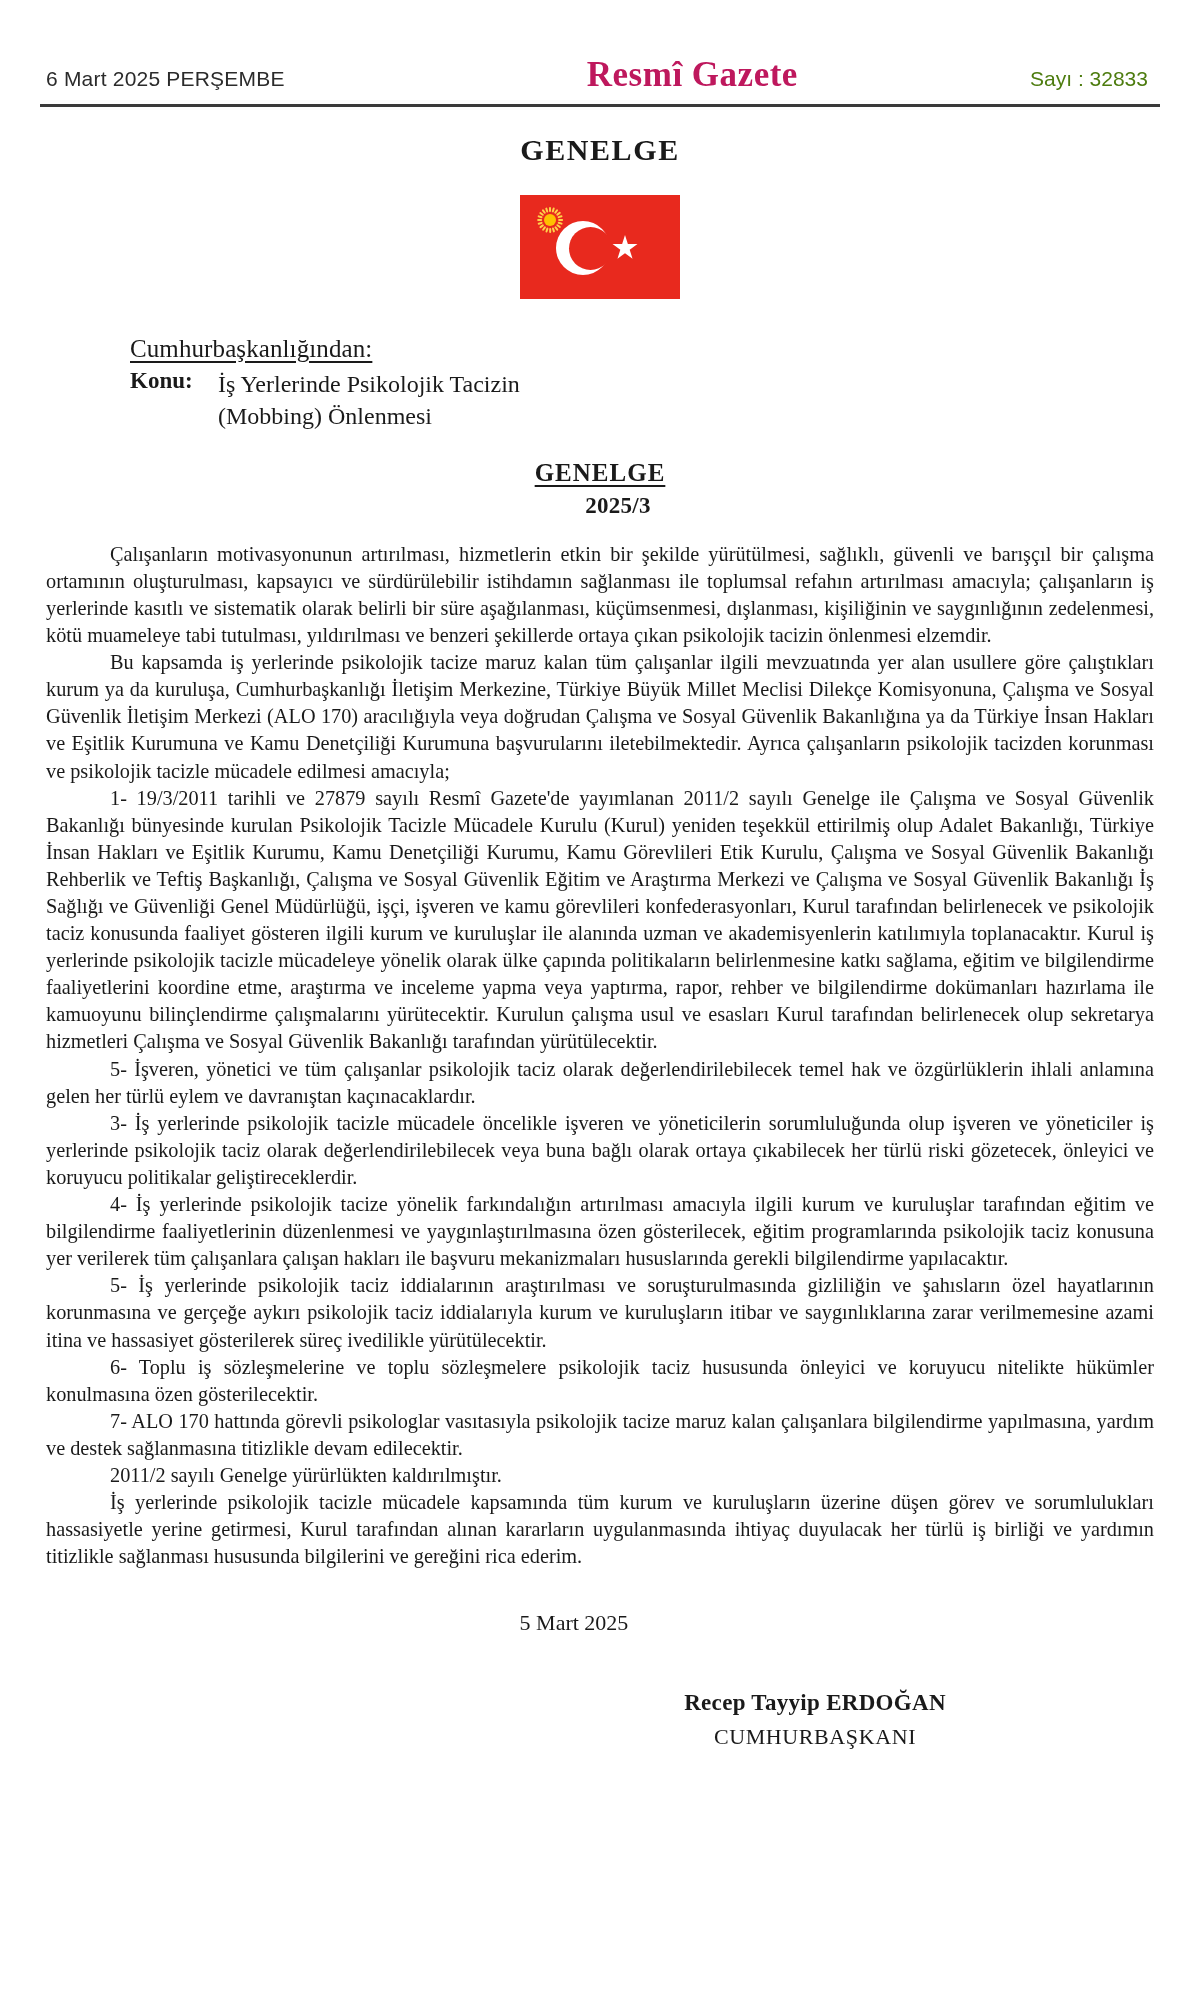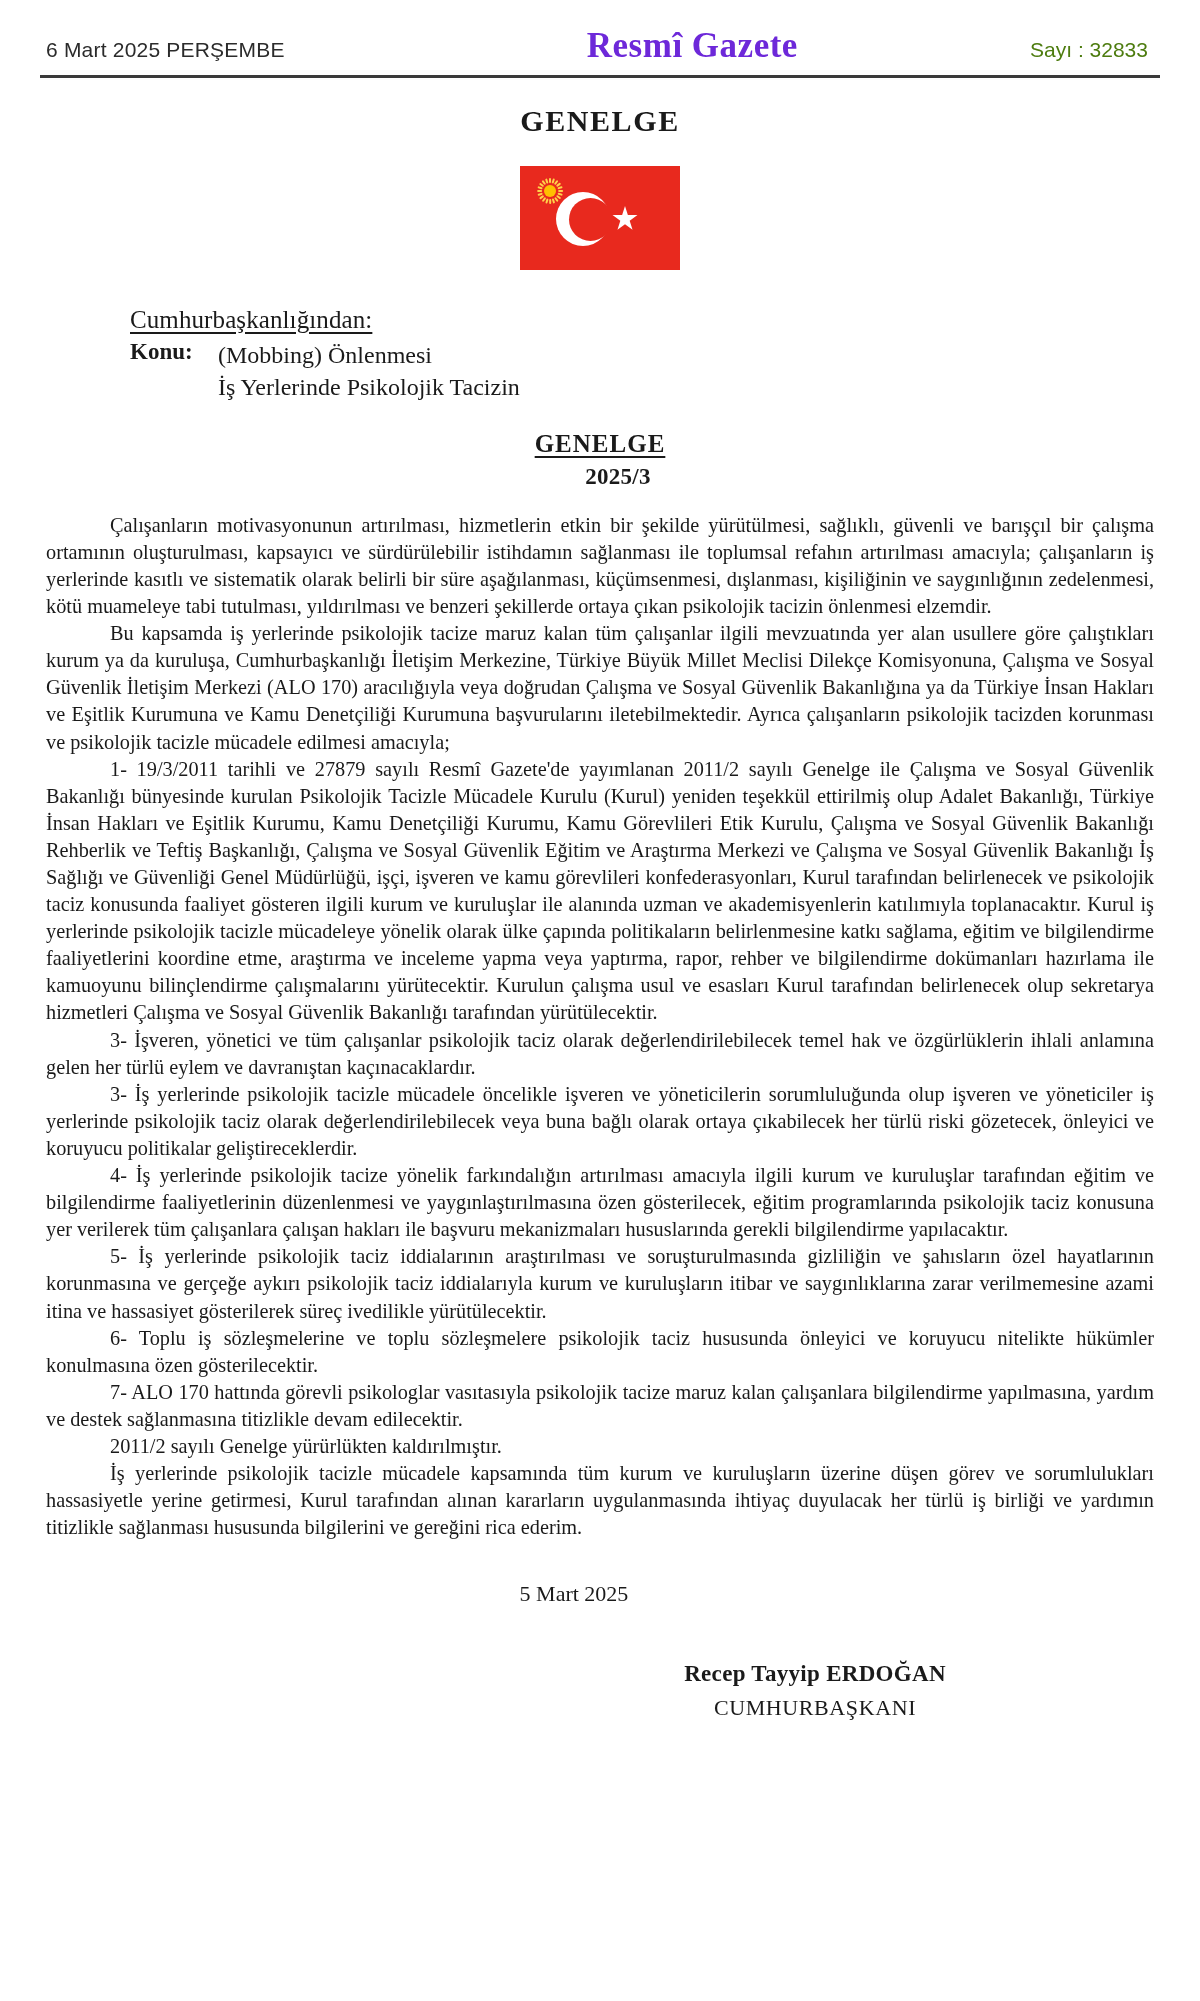--- a/index.html
+++ b/index.html
@@ -37,24 +37,25 @@
     font-family: "Liberation Sans", "DejaVu Sans", sans-serif;
     font-size: 21px;
     letter-spacing: 0.2px;
     color: #2b2b2b;
     white-space: nowrap;
   }
   .masthead-title {
     font-family: "Liberation Serif", "DejaVu Serif", serif;
     font-size: 35px;
     font-weight: bold;
-    color: #6d28d9;
+    color: #be185d;
     letter-spacing: 0.5px;
     white-space: nowrap;
     margin-left: 70px;
+    margin-top: 29px;
   }
   .masthead-issue {
     font-family: "Liberation Sans", "DejaVu Sans", sans-serif;
     font-size: 21px;
     color: #4d7c0f;
     white-space: nowrap;
   }
   .masthead-rule {
     margin: 9px 40px 0 40px;
     border: 0;
@@ -262,36 +263,36 @@
       <div class="crescent-cut"></div>
       <div class="star"></div>
     </div>
   </div>
 
   <div class="issuer-block">
     <div class="issuer-from">Cumhurbaşkanlığından:</div>
     <div class="subject-row">
       <div class="subject-label">Konu:</div>
       <div class="subject-value">
+        <div>İş Yerlerinde Psikolojik Tacizin</div>
         <div>(Mobbing) Önlenmesi</div>
-        <div>İş Yerlerinde Psikolojik Tacizin</div>
       </div>
     </div>
   </div>
 
   <div class="circ-title">
     <div class="word">GENELGE</div>
     <div class="num">2025/3</div>
   </div>
 
   <div class="body-text">
     <p>Çalışanların motivasyonunun artırılması, hizmetlerin etkin bir şekilde yürütülmesi, sağlıklı, güvenli ve barışçıl bir çalışma ortamının oluşturulması, kapsayıcı ve sürdürülebilir istihdamın sağlanması ile toplumsal refahın artırılması amacıyla; çalışanların iş yerlerinde kasıtlı ve sistematik olarak belirli bir süre aşağılanması, küçümsenmesi, dışlanması, kişiliğinin ve saygınlığının zedelenmesi, kötü muameleye tabi tutulması, yıldırılması ve benzeri şekillerde ortaya çıkan psikolojik tacizin önlenmesi elzemdir.</p>
     <p>Bu kapsamda iş yerlerinde psikolojik tacize maruz kalan tüm çalışanlar ilgili mevzuatında yer alan usullere göre çalıştıkları kurum ya da kuruluşa, Cumhurbaşkanlığı İletişim Merkezine, Türkiye Büyük Millet Meclisi Dilekçe Komisyonuna, Çalışma ve Sosyal Güvenlik İletişim Merkezi (ALO 170) aracılığıyla veya doğrudan Çalışma ve Sosyal Güvenlik Bakanlığına ya da Türkiye İnsan Hakları ve Eşitlik Kurumuna ve Kamu Denetçiliği Kurumuna başvurularını iletebilmektedir. Ayrıca çalışanların psikolojik tacizden korunması ve psikolojik tacizle mücadele edilmesi amacıyla;</p>
     <p>1- 19/3/2011 tarihli ve 27879 sayılı Resmî Gazete'de yayımlanan 2011/2 sayılı Genelge ile Çalışma ve Sosyal Güvenlik Bakanlığı bünyesinde kurulan Psikolojik Tacizle Mücadele Kurulu (Kurul) yeniden teşekkül ettirilmiş olup Adalet Bakanlığı, Türkiye İnsan Hakları ve Eşitlik Kurumu, Kamu Denetçiliği Kurumu, Kamu Görevlileri Etik Kurulu, Çalışma ve Sosyal Güvenlik Bakanlığı Rehberlik ve Teftiş Başkanlığı, Çalışma ve Sosyal Güvenlik Eğitim ve Araştırma Merkezi ve Çalışma ve Sosyal Güvenlik Bakanlığı İş Sağlığı ve Güvenliği Genel Müdürlüğü, işçi, işveren ve kamu görevlileri konfederasyonları, Kurul tarafından belirlenecek ve psikolojik taciz konusunda faaliyet gösteren ilgili kurum ve kuruluşlar ile alanında uzman ve akademisyenlerin katılımıyla toplanacaktır. Kurul iş yerlerinde psikolojik tacizle mücadeleye yönelik olarak ülke çapında politikaların belirlenmesine katkı sağlama, eğitim ve bilgilendirme faaliyetlerini koordine etme, araştırma ve inceleme yapma veya yaptırma, rapor, rehber ve bilgilendirme dokümanları hazırlama ile kamuoyunu bilinçlendirme çalışmalarını yürütecektir. Kurulun çalışma usul ve esasları Kurul tarafından belirlenecek olup sekretarya hizmetleri Çalışma ve Sosyal Güvenlik Bakanlığı tarafından yürütülecektir.</p>
-    <p>3- İşveren, yönetici ve tüm çalışanlar psikolojik taciz olarak değerlendirilebilecek temel hak ve özgürlüklerin ihlali anlamına gelen her türlü eylem ve davranıştan kaçınacaklardır.</p>
+    <p>5- İşveren, yönetici ve tüm çalışanlar psikolojik taciz olarak değerlendirilebilecek temel hak ve özgürlüklerin ihlali anlamına gelen her türlü eylem ve davranıştan kaçınacaklardır.</p>
     <p>3- İş yerlerinde psikolojik tacizle mücadele öncelikle işveren ve yöneticilerin sorumluluğunda olup işveren ve yöneticiler iş yerlerinde psikolojik taciz olarak değerlendirilebilecek veya buna bağlı olarak ortaya çıkabilecek her türlü riski gözetecek, önleyici ve koruyucu politikalar geliştireceklerdir.</p>
     <p>4- İş yerlerinde psikolojik tacize yönelik farkındalığın artırılması amacıyla ilgili kurum ve kuruluşlar tarafından eğitim ve bilgilendirme faaliyetlerinin düzenlenmesi ve yaygınlaştırılmasına özen gösterilecek, eğitim programlarında psikolojik taciz konusuna yer verilerek tüm çalışanlara çalışan hakları ile başvuru mekanizmaları hususlarında gerekli bilgilendirme yapılacaktır.</p>
     <p>5- İş yerlerinde psikolojik taciz iddialarının araştırılması ve soruşturulmasında gizliliğin ve şahısların özel hayatlarının korunmasına ve gerçeğe aykırı psikolojik taciz iddialarıyla kurum ve kuruluşların itibar ve saygınlıklarına zarar verilmemesine azami itina ve hassasiyet gösterilerek süreç ivedilikle yürütülecektir.</p>
     <p>6- Toplu iş sözleşmelerine ve toplu sözleşmelere psikolojik taciz hususunda önleyici ve koruyucu nitelikte hükümler konulmasına özen gösterilecektir.</p>
     <p>7- ALO 170 hattında görevli psikologlar vasıtasıyla psikolojik tacize maruz kalan çalışanlara bilgilendirme yapılmasına, yardım ve destek sağlanmasına titizlikle devam edilecektir.</p>
     <p>2011/2 sayılı Genelge yürürlükten kaldırılmıştır.</p>
     <p>İş yerlerinde psikolojik tacizle mücadele kapsamında tüm kurum ve kuruluşların üzerine düşen görev ve sorumlulukları hassasiyetle yerine getirmesi, Kurul tarafından alınan kararların uygulanmasında ihtiyaç duyulacak her türlü iş birliği ve yardımın titizlikle sağlanması hususunda bilgilerini ve gereğini rica ederim.</p>
   </div>
 
   <div class="sig-date">5 Mart 2025</div>

